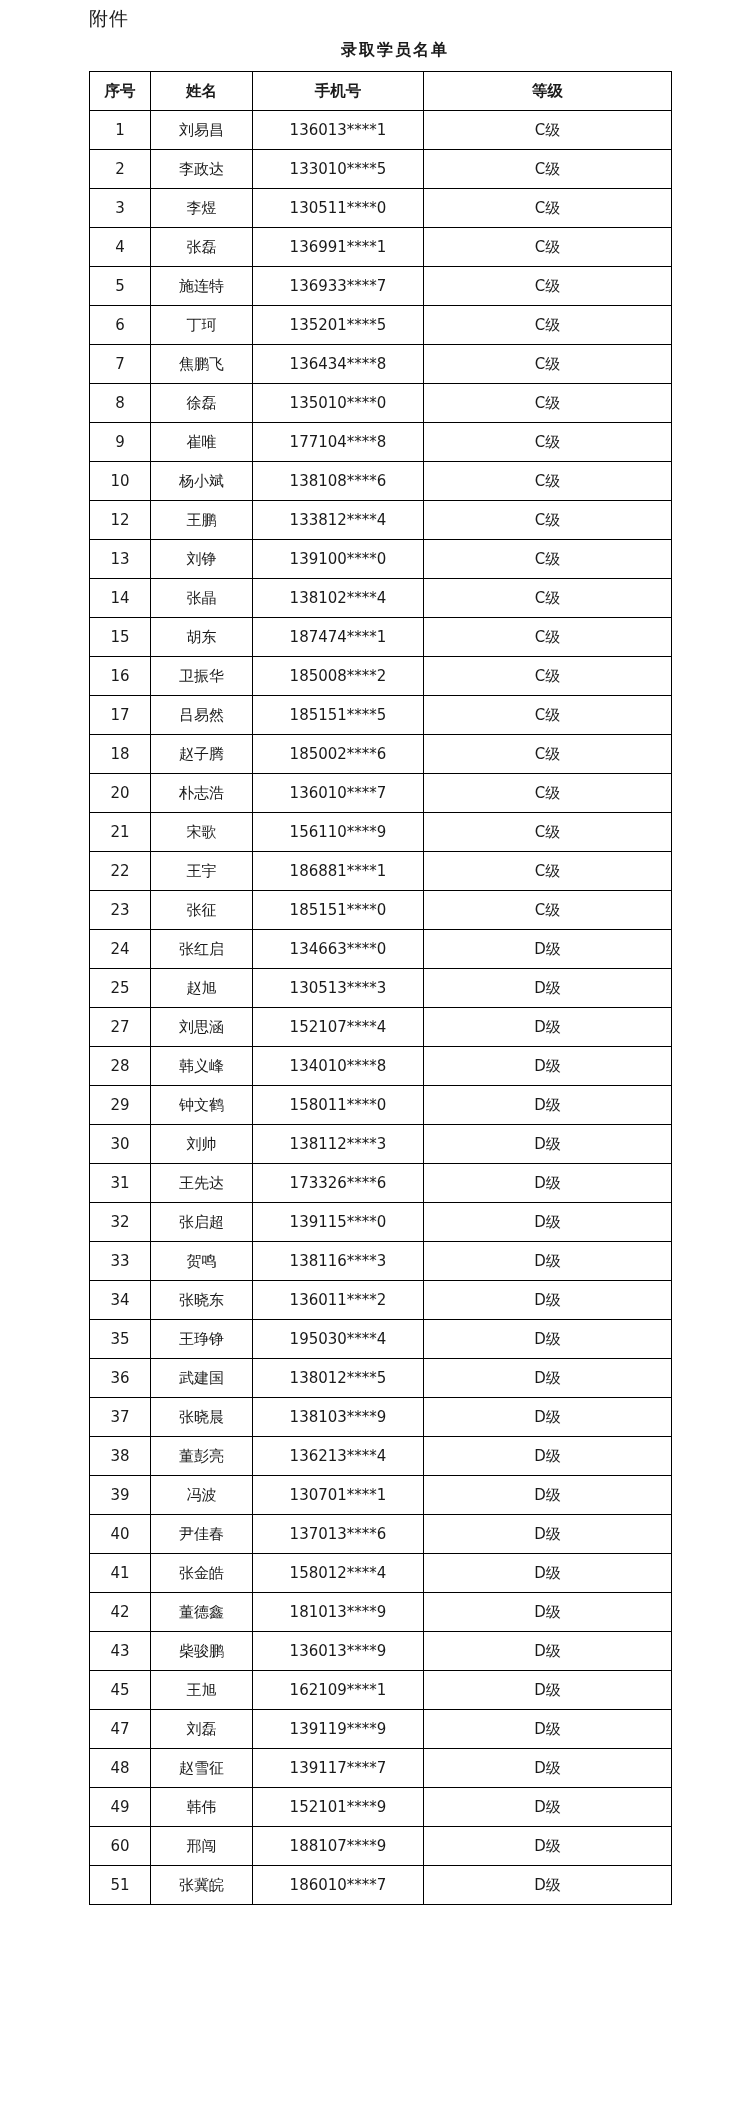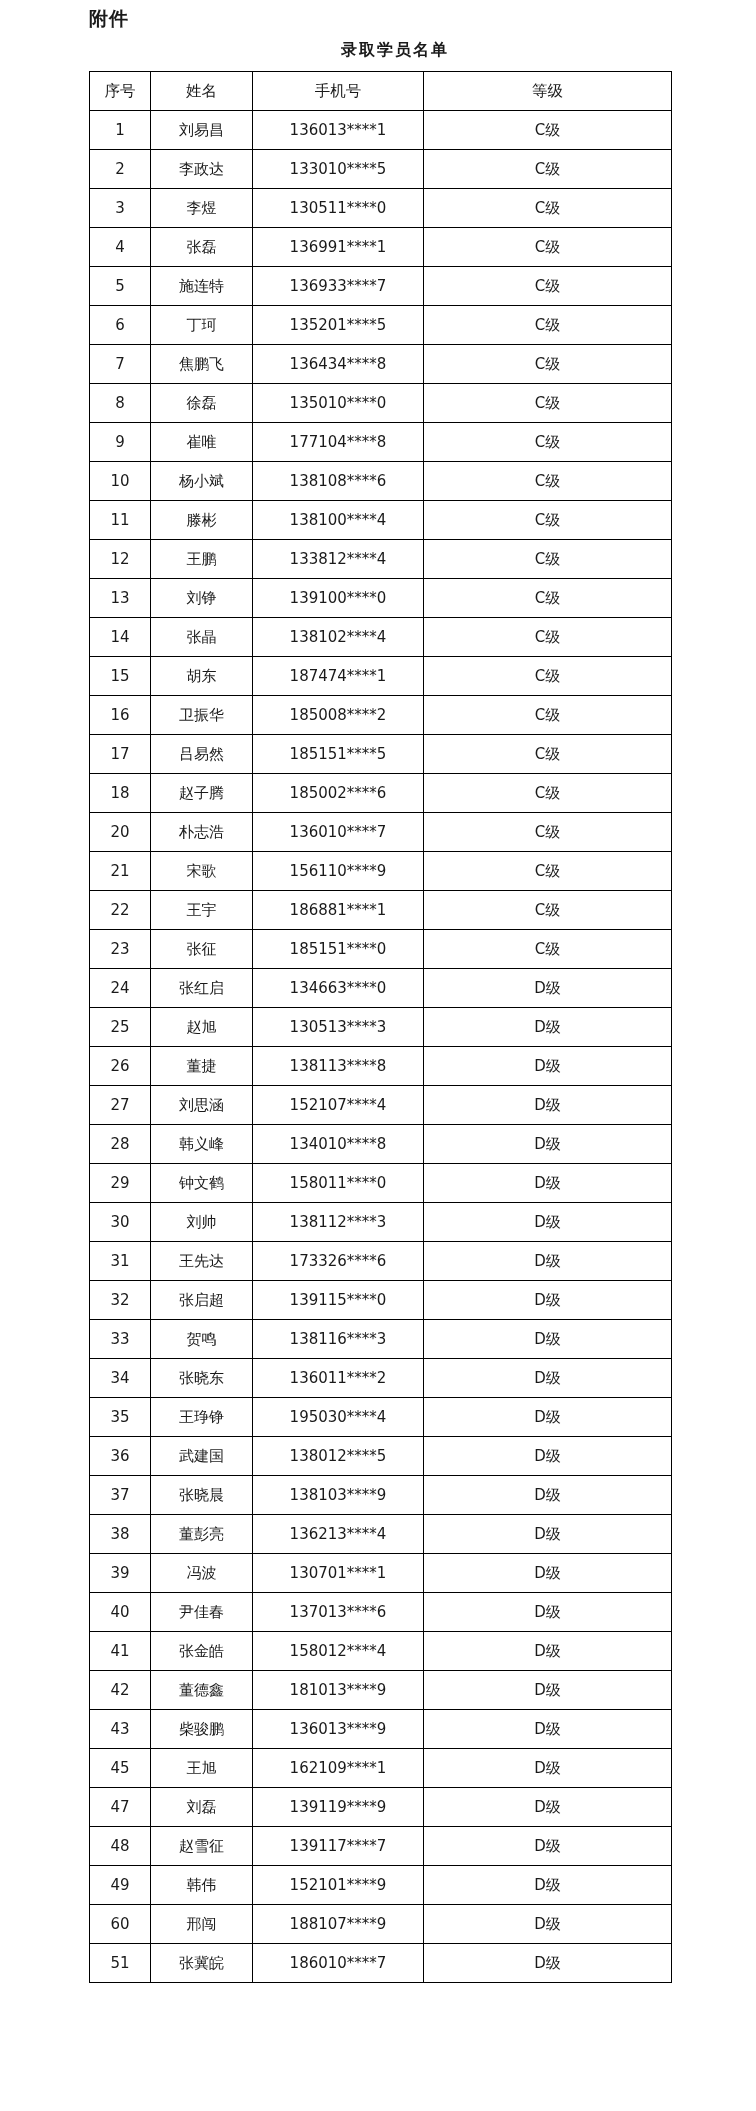--- a/index.html
+++ b/index.html
@@ -1,21 +1,21 @@
 <!DOCTYPE html>
 <html><head>
 <meta charset="utf-8">
 <style>
   html,body{margin:0;padding:0;background:#ffffff;}
   body{width:756px;height:2111px;position:relative;font-family:"DejaVu Sans","Liberation Sans",sans-serif;color:#1a1a1a;overflow:hidden;}
-  .attach{position:absolute;left:89px;top:6px;font-size:19px;letter-spacing:1px;font-weight:bold;}
+  .attach{position:absolute;left:89px;top:6px;font-size:19px;letter-spacing:1px;}
   .title{position:absolute;left:17px;width:756px;top:40px;text-align:center;font-size:16px;font-weight:bold;letter-spacing:2px;}
   table{position:absolute;left:89px;top:71px;border-collapse:collapse;table-layout:fixed;width:582px;}
   td,th{border:1.5px solid #000;text-align:center;vertical-align:middle;padding:0;font-size:15px;}
-  th{height:38px;font-weight:normal;font-size:15.5px;}
+  th{height:38px;font-weight:bold;font-size:15.5px;}
   td{height:38px;}
   col.c1{width:61px;} col.c2{width:102px;} col.c3{width:171px;} col.c4{width:248px;}
 </style>
 </head>
 <body>
 
 <div class="attach">附件</div>
 <div class="title">录取学员名单</div>
 
 <table>
@@ -88,26 +88,20 @@
         <td>177104****8</td>
         <td>C级</td>
       </tr>
       <tr>
         <td>10</td>
         <td>杨小斌</td>
         <td>138108****6</td>
         <td>C级</td>
       </tr>
       <tr>
-        <td>11</td>
-        <td>滕彬</td>
-        <td>138100****4</td>
-        <td>C级</td>
-      </tr>
-      <tr>
         <td>12</td>
         <td>王鹏</td>
         <td>133812****4</td>
         <td>C级</td>
       </tr>
       <tr>
         <td>13</td>
         <td>刘铮</td>
         <td>139100****0</td>
         <td>C级</td>
@@ -169,26 +163,20 @@
       <tr>
         <td>24</td>
         <td>张红启</td>
         <td>134663****0</td>
         <td>D级</td>
       </tr>
       <tr>
         <td>25</td>
         <td>赵旭</td>
         <td>130513****3</td>
-        <td>D级</td>
-      </tr>
-      <tr>
-        <td>26</td>
-        <td>董捷</td>
-        <td>138113****8</td>
         <td>D级</td>
       </tr>
       <tr>
         <td>27</td>
         <td>刘思涵</td>
         <td>152107****4</td>
         <td>D级</td>
       </tr>
       <tr>
         <td>28</td>

